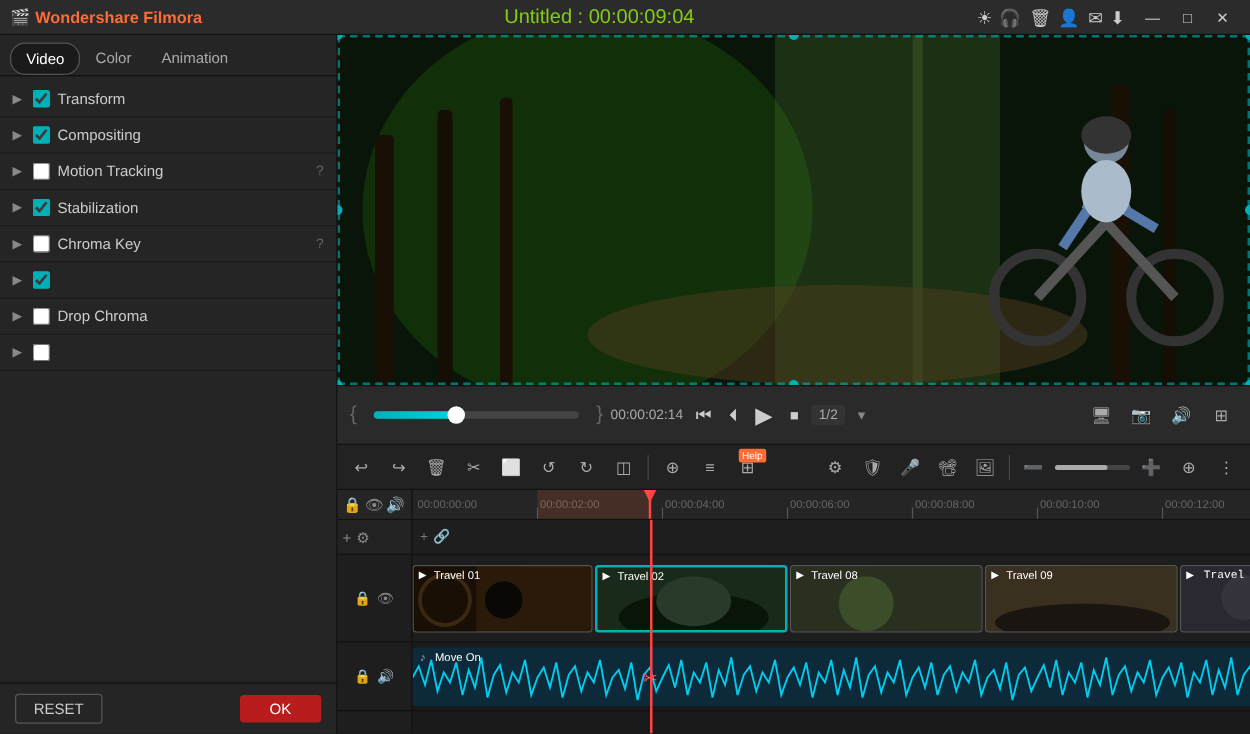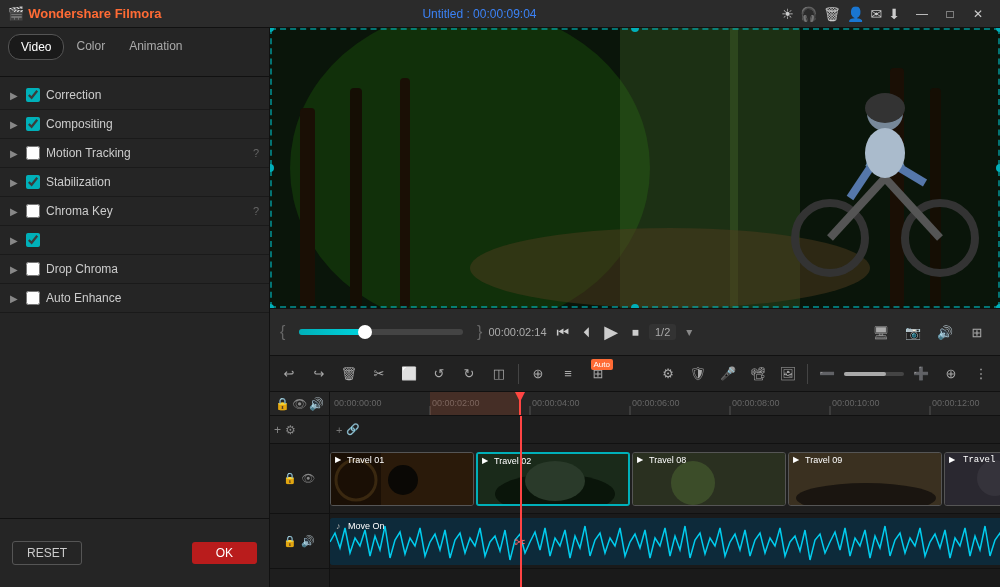--- a/index.html
+++ b/index.html
@@ -4,47 +4,47 @@
   <style>
     * { margin: 0; padding: 0; box-sizing: border-box; }
     body { width: 1000px; height: 587px; background: #1e1e1e; font-family: 'Segoe UI', Arial, sans-serif; font-size: 12px; color: #ccc; overflow: hidden; }
 
     
     #topbar { display: flex; align-items: center; background: #2b2b2b; height: 28px; padding: 0 8px; border-bottom: 1px solid #111; }
     #topbar .logo { color: #e8e8e8; font-size: 13px; font-weight: bold; margin-right: 16px; display: flex; align-items: center; gap: 4px; }
     #topbar .logo span { color: #ff6b35; }
     #topbar .menu-items { display: flex; gap: 2px; }
     #topbar .menu-item { color: #ccc; padding: 3px 8px; cursor: pointer; border-radius: 3px; font-size: 12px; }
-    #topbar .title { flex: 1; text-align: center; color: #3b82f6; font-size: 12px; }
+    #topbar .title { flex: 1; text-align: center; color: #84cc16; font-size: 16px; }
     #topbar .top-icons { display: flex; gap: 6px; align-items: center; }
     #topbar .top-icon { color: #ccc; font-size: 14px; cursor: pointer; }
     #topbar .win-btns { display: flex; gap: 0; margin-left: 8px; }
     #topbar .win-btn { width: 28px; height: 28px; display: flex; align-items: center; justify-content: center; font-size: 12px; cursor: pointer; color: #ccc; }
 
     
     #main { display: flex; height: calc(587px - 28px); }
 
     
     #left-panel { width: 270px; background: #252525; border-right: 1px solid #111; display: flex; flex-direction: column; flex-shrink: 0; }
 
     
-    #tabs { display: flex; padding: 6px 8px 16px; border-bottom: 1px solid #111; background: #252525; }
+    #tabs { display: flex; padding: 6px 8px 0; border-bottom: 1px solid #111; background: #252525; }
     .tab { padding: 5px 12px; cursor: pointer; border-radius: 12px; font-size: 12px; color: #aaa; }
     .tab.active { background: #1a1a1a; color: #fff; border: 1px solid #555; }
 
     
     #properties { flex: 1; overflow-y: auto; padding: 4px 0; }
     .prop-item { display: flex; align-items: center; padding: 7px 10px; cursor: pointer; border-bottom: 1px solid #1a1a1a; }
     .prop-chevron { font-size: 10px; color: #888; margin-right: 6px; width: 10px; }
     .prop-checkbox { width: 14px; height: 14px; margin-right: 6px; accent-color: #00b0b9; cursor: pointer; }
     .prop-label { color: #ccc; font-size: 12px; flex: 1; }
     .prop-help { color: #666; font-size: 11px; margin-left: 4px; }
 
     
-    #bottom-buttons { display: flex; justify-content: space-between; align-items: center; padding: 22px 12px; border-top: 1px solid #111; }
+    #bottom-buttons { display: flex; justify-content: space-between; align-items: center; padding: 8px 12px; border-top: 1px solid #111; }
     .reset-btn { background: transparent; border: 1px solid #555; color: #ccc; padding: 4px 14px; border-radius: 3px; cursor: pointer; font-size: 12px; }
     .ok-btn { background: #b91c1c; border: none; color: #fff; padding: 4px 24px; border-radius: 3px; cursor: pointer; font-size: 12px; }
 
     
     #right-area { flex: 1; display: flex; flex-direction: column; }
 
     
     #preview { height: 280px; background: #111; position: relative; overflow: hidden; }
 
     
@@ -123,21 +123,21 @@
       <div class="tab active">Video</div>
       <div class="tab">Color</div>
       <div class="tab">Animation</div>
     </div>
 
     <div id="properties">
 
       <div class="prop-item">
         <span class="prop-chevron">▶</span>
         <input type="checkbox" class="prop-checkbox" checked="" style="">
-        <span class="prop-label">Correction</span>
+        <span class="prop-label">Transform</span>
       </div>
 
       <div class="prop-item">
         <span class="prop-chevron">▶</span>
         <input type="checkbox" class="prop-checkbox" checked="" style="">
         <span class="prop-label">Compositing</span>
       </div>
 
       <div class="prop-item">
         <span class="prop-chevron">▶</span>
@@ -166,21 +166,20 @@
 
       <div class="prop-item">
         <span class="prop-chevron">▶</span>
         <input type="checkbox" class="prop-checkbox" style="">
         <span class="prop-label">Drop Chroma</span>
       </div>
 
       <div class="prop-item">
         <span class="prop-chevron">▶</span>
         <input type="checkbox" class="prop-checkbox" style="">
-        <span class="prop-label">Auto Enhance</span>
       </div>
     </div>
 
     <div id="bottom-buttons">
       <button class="reset-btn">RESET</button>
       <div style="flex:1"></div>
       <button class="ok-btn">OK</button>
     </div>
   </div>
 
@@ -267,21 +266,21 @@
       <span class="ctrl-icon">✂</span>
       <span class="ctrl-icon">⬜</span>
       <span class="ctrl-icon">↺</span>
       <span class="ctrl-icon">↻</span>
       <span class="ctrl-icon">◫</span>
       <div class="ctrl-divider"></div>
       <span class="ctrl-icon">⊕</span>
       <span class="ctrl-icon">≡</span>
       <div class="ctrl-icon-wrap">
         <span class="ctrl-icon">⊞</span>
-        <span class="beta-badge">Auto</span>
+        <span class="beta-badge">Help</span>
       </div>
       <div class="ctrl-right">
         <span class="ctrl-icon">⚙</span>
         <span class="ctrl-icon">🛡</span>
         <span class="ctrl-icon">🎤</span>
         <span class="ctrl-icon">📽</span>
         <span class="ctrl-icon">🖼</span>
         <div class="ctrl-divider"></div>
         <span class="ctrl-icon">➖</span>
         <div class="zoom-bar">

